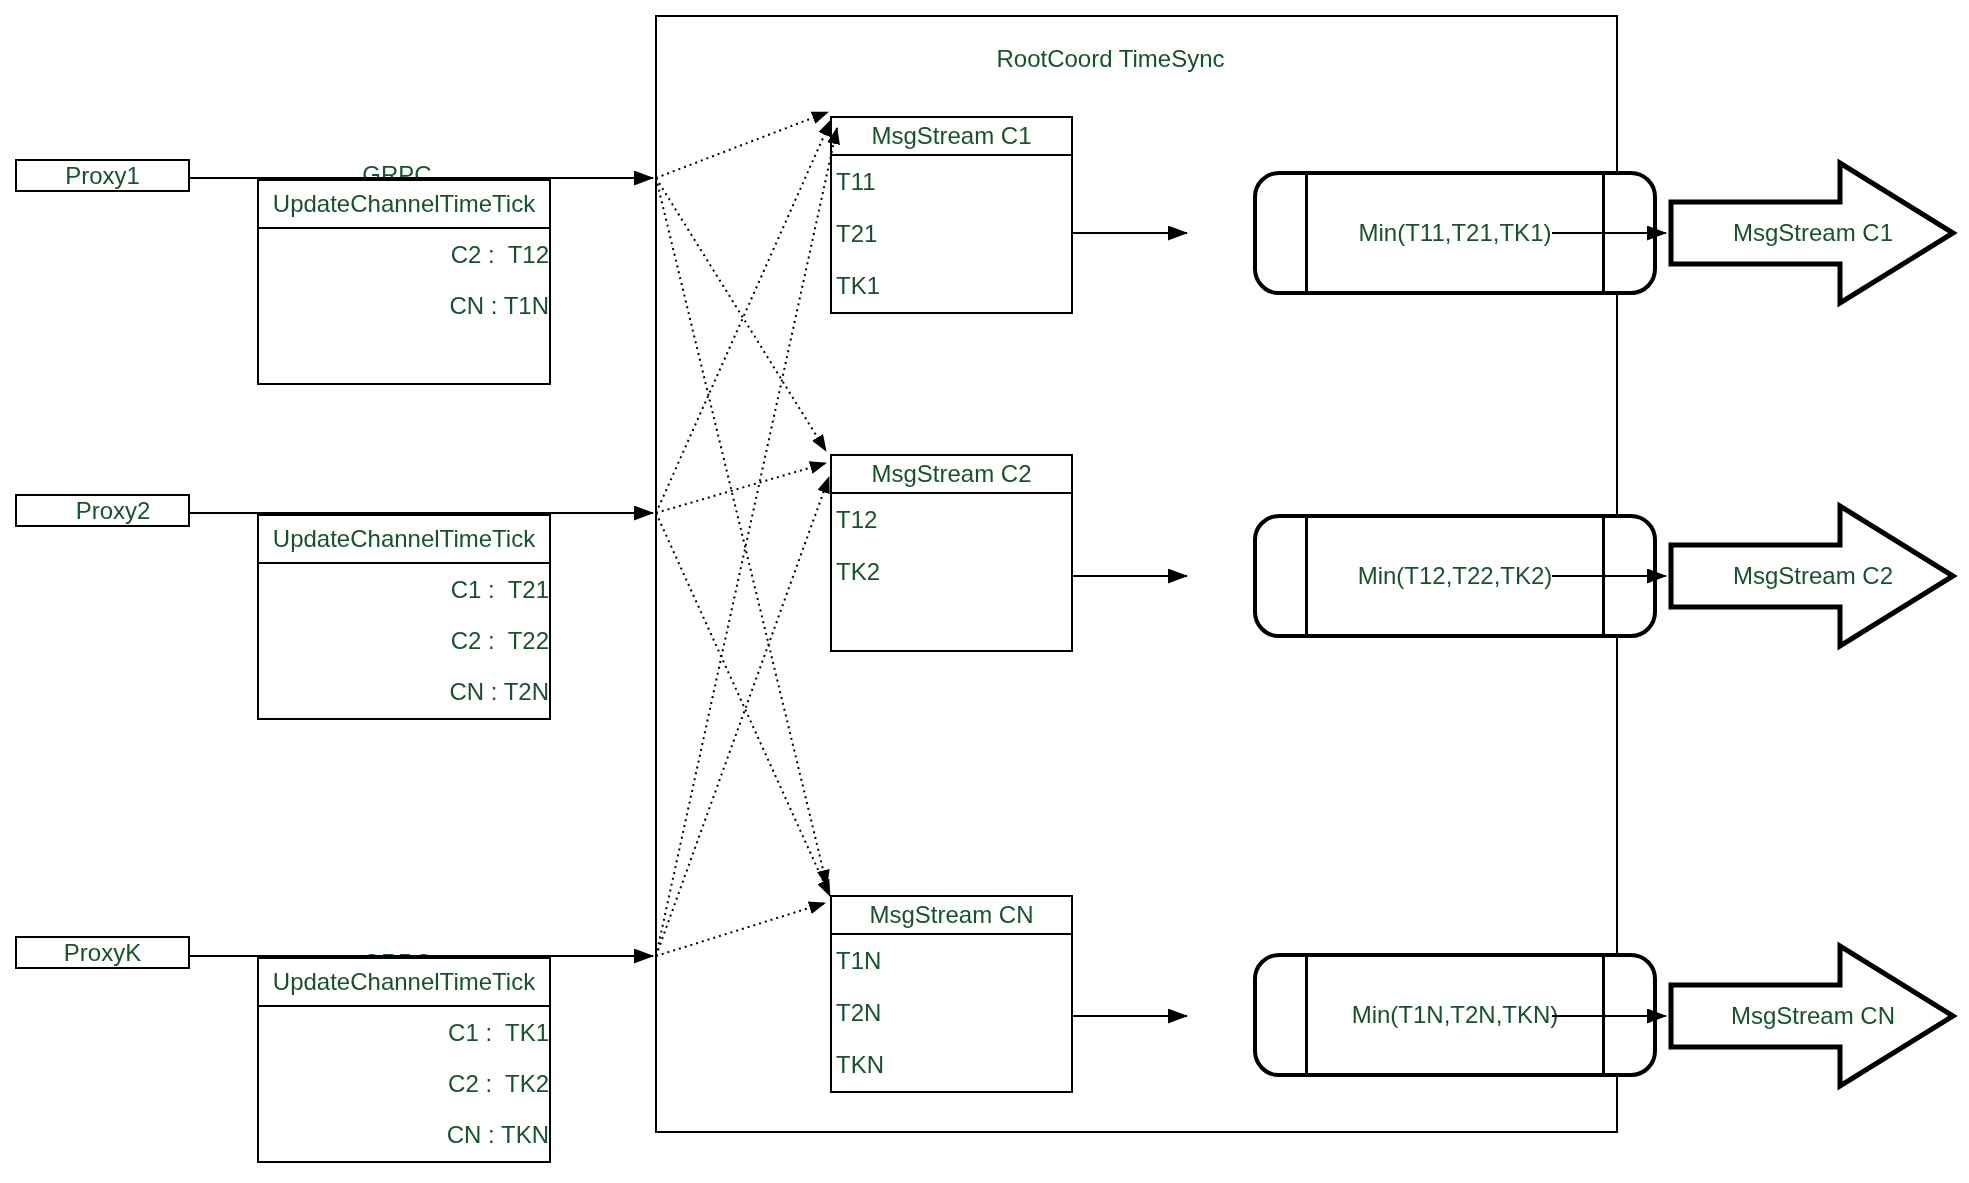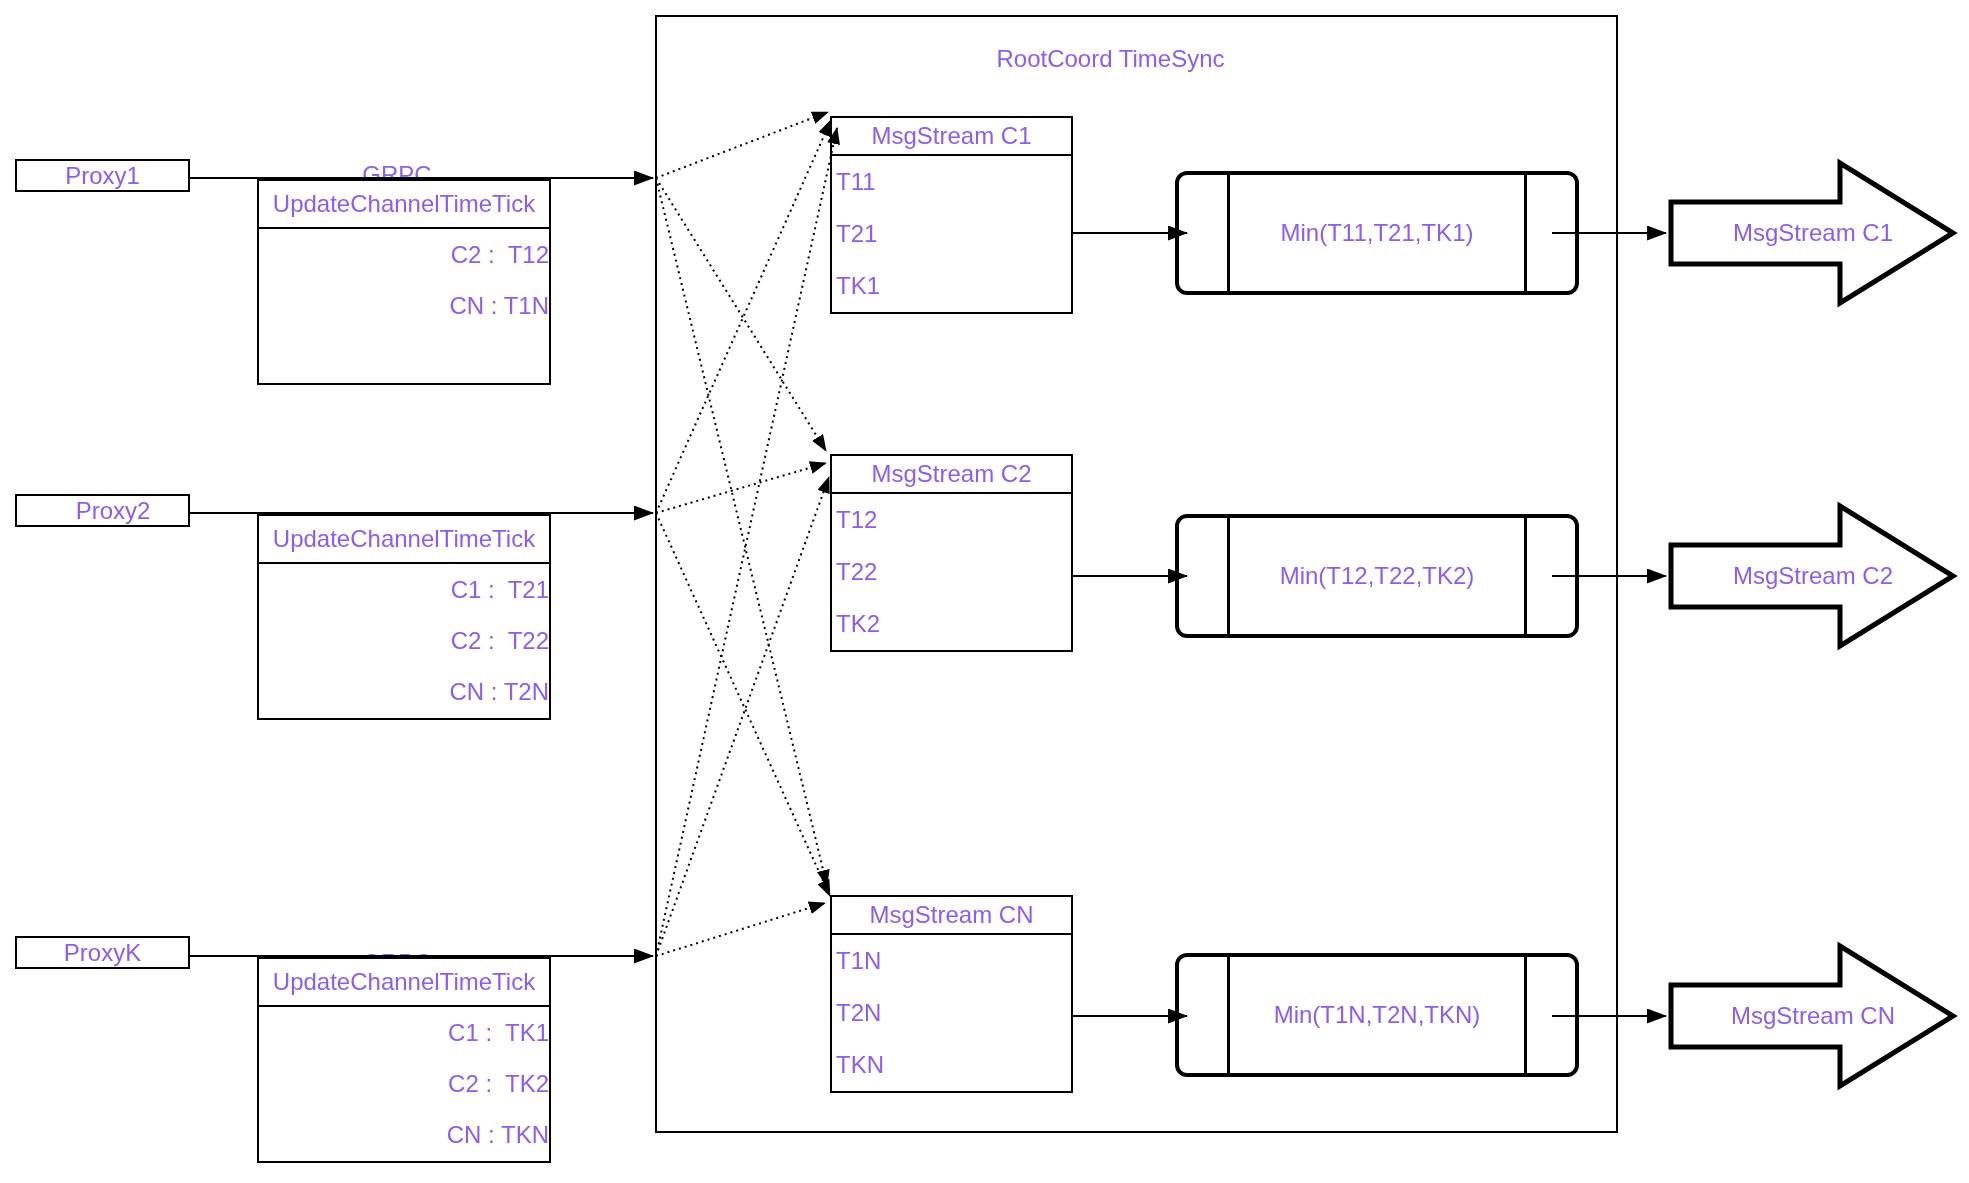--- a/index.html
+++ b/index.html
@@ -1,18 +1,18 @@
 <!DOCTYPE html>
 <html><head>
 <meta charset="utf-8">
 <style>
   html, body { margin:0; padding:0; background:#fff; }
   .canvas {
     position:relative; width:1969px; height:1183px; background:#ffffff;
-    font-family:"Liberation Sans", sans-serif; color:#8b5cf6; font-size:24px;
+    font-family:"Liberation Sans", sans-serif; color:#14532d; font-size:24px;
     overflow:hidden;
   }
 
   
   .proxy-box {
     position:absolute; left:15px; width:175px; height:33px;
     border:2px solid #000; background:#fff; box-sizing:border-box;
     display:flex; align-items:center; justify-content:center;
   }
   
@@ -37,22 +37,22 @@
     border:2px solid #000; background:#fff; box-sizing:border-box;
   }
   .ms-table .ms-hdr {
     height:36px; border-bottom:2px solid #000;
     display:flex; align-items:center; justify-content:center;
   }
   .ms-table .ms-row { height:52px; line-height:52px; padding-left:4px; }
 
   
   .min-box {
-    position:absolute; left:1175px; width:404px; height:124px;
-    border:4px solid #000; border-radius:12px; background:#fff; box-sizing:border-box;
+    position:absolute; left:1253px; width:404px; height:124px;
+    border:4px solid #000; border-radius:26px; background:#fff; box-sizing:border-box;
     display:flex; align-items:center; justify-content:center;
   }
   .min-box .bar { position:absolute; top:0; bottom:0; width:3px; background:#000; }
   .min-box .bar-l { left:48px; }
   .min-box .bar-r { right:48px; }
 
   
   .fat-arrow { position:absolute; left:1668px; width:290px; height:150px; }
   .fat-arrow svg { position:absolute; left:0; top:0; }
   .fat-arrow polygon { fill:#fff; stroke:#000; stroke-width:5; stroke-linejoin:miter; }
@@ -130,21 +130,20 @@
   <div class="fat-arrow" style="top:158px;">
     <svg width="290" height="150" viewBox="0 0 290 150">
       <polygon points="3,44 172,44 172,5 285,75 172,145 172,106 3,106"></polygon>
     </svg>
     <div class="fa-label">MsgStream C1</div>
   </div>
 
   <div class="ms-table" style="top:454px;">
     <div class="ms-hdr">MsgStream C2</div>
     <div class="ms-row">T12</div>
-    <div class="ms-row">T22</div>
     <div class="ms-row">TK2</div>
   </div>
   <div class="min-box" style="top:514px;">
     <span class="bar bar-l"></span>
     <span class="bar bar-r"></span>
     <span>Min(T12,T22,TK2)</span>
   </div>
   <div class="fat-arrow" style="top:501px;">
     <svg width="290" height="150" viewBox="0 0 290 150">
       <polygon points="3,44 172,44 172,5 285,75 172,145 172,106 3,106"></polygon>

